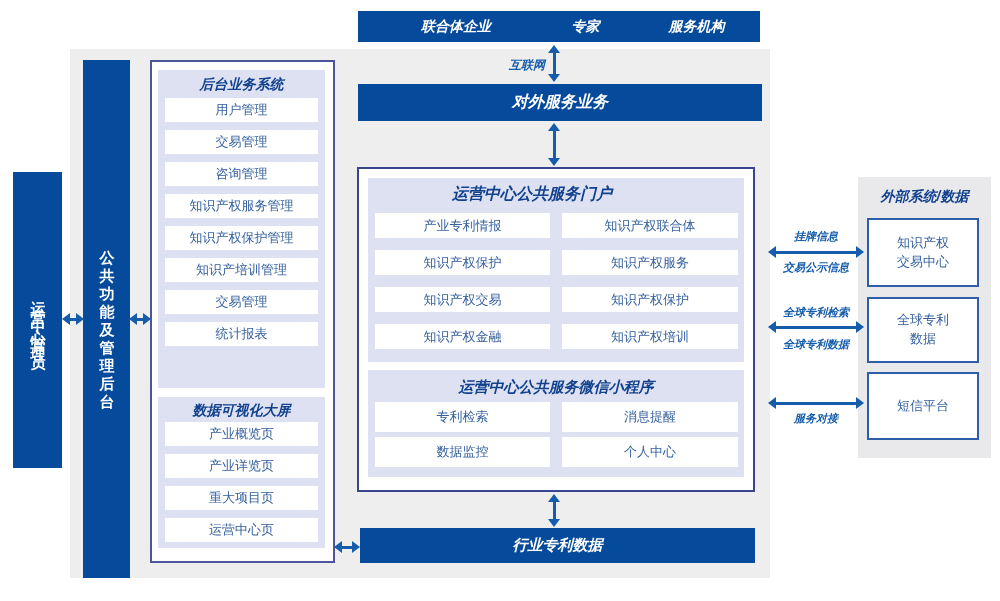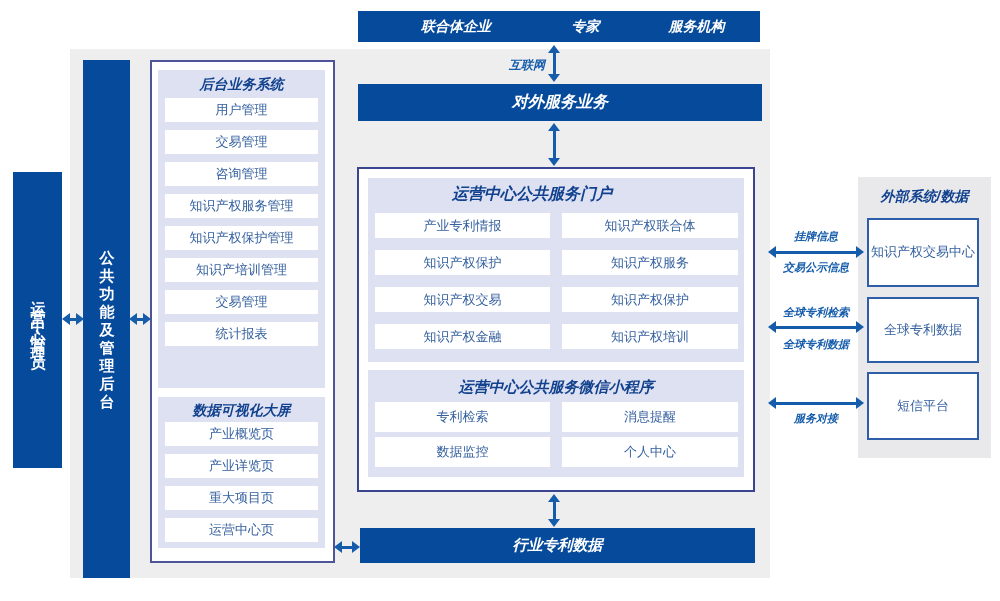--- a/index.html
+++ b/index.html
@@ -45,21 +45,21 @@
   .item { background:#ffffff; color:#35619f; font-size:13px;
           display:flex; align-items:center; justify-content:center; }
   .h24 .item { height:24px; }
   .h25 .item { height:25px; }
   .h30 .item { height:30px; }
   .g12 { row-gap:12px; }
   .g5  { row-gap:5px; }
 
   .extbox { background:#ffffff; border:2px solid #2e5da9; box-sizing:border-box;
             color:#35619f; font-size:13px; line-height:1.45; text-align:center;
-            display:flex; flex-direction:row; align-items:center; justify-content:center; }
+            display:flex; flex-direction:column; align-items:center; justify-content:center; }
   .extbox1 { left:867px; top:218px; width:112px; height:69px; }
   .extbox2 { left:867px; top:297px; width:112px; height:66px; }
   .extbox3 { left:867px; top:372px; width:112px; height:68px; }
 
   .arrow-h { height:12px; }
   .arrow-v { width:12px; }
   .arrow-h .ln { position:absolute; top:50%; margin-top:-1.5px; left:7px; right:7px; height:3px; background:#155cab; }
   .arrow-h::before { content:""; position:absolute; left:0; top:50%; margin-top:-6px;
     border-top:6px solid transparent; border-bottom:6px solid transparent; border-right:8px solid #155cab; }
   .arrow-h::after  { content:""; position:absolute; right:0; top:50%; margin-top:-6px;

